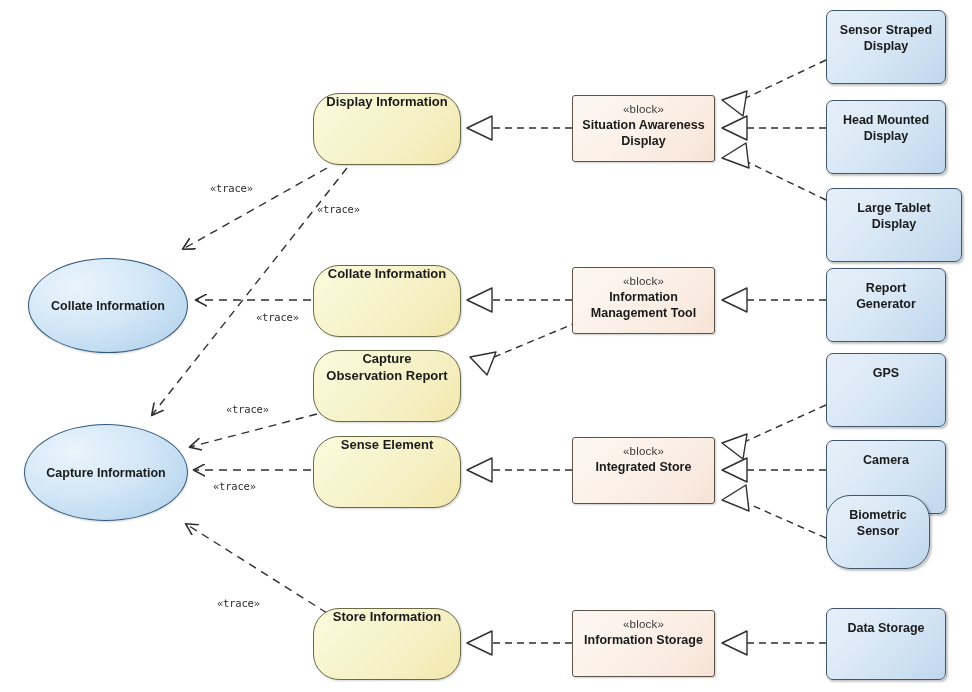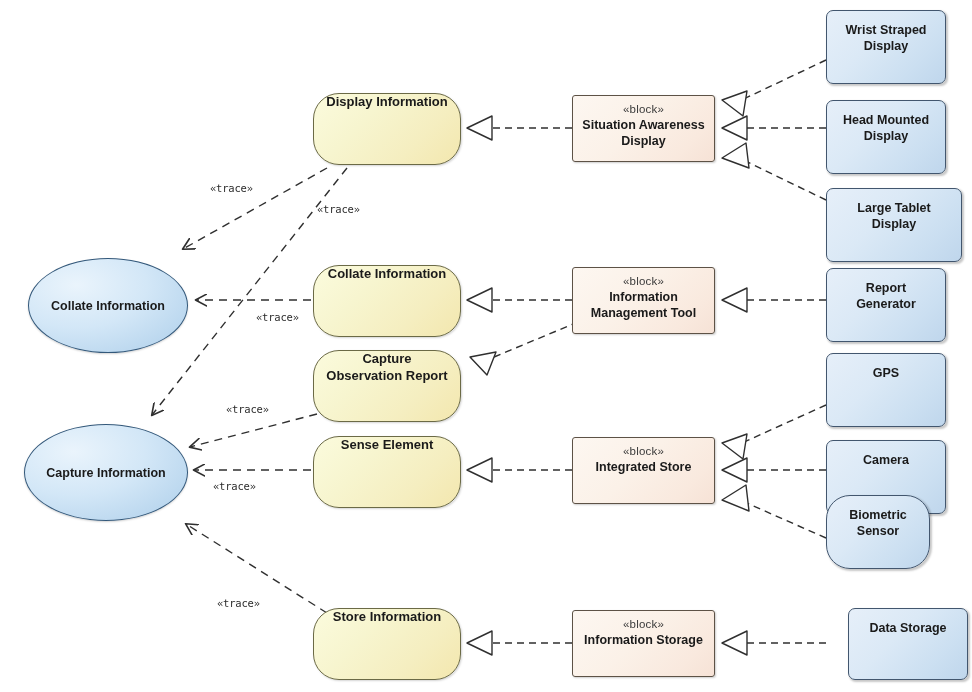--- a/index.html
+++ b/index.html
@@ -211,21 +211,21 @@
     <span class="line"></span>
   </div>
 
   <div class="node block" style="left:572px; top:610px; width:143px; height:67px;">
     <span class="line stereotype">«block»</span>
     <span class="line">Information Storage</span>
     <span class="line"></span>
   </div>
 
   <div class="node component" style="left:826px; top:10px; width:120px; height:74px;">
-    <span class="line">Wrist Straped</span>
+    <span class="line">Sensor Straped</span>
     <span class="line">Display</span>
   </div>
 
   <div class="node component" style="left:826px; top:100px; width:120px; height:74px;">
     <span class="line">Head Mounted</span>
     <span class="line">Display</span>
   </div>
 
   <div class="node component" style="left:826px; top:188px; width:136px; height:74px;">
     <span class="line">Large Tablet</span>
@@ -245,21 +245,21 @@
   <div class="node component" style="left:826px; top:440px; width:120px; height:74px;">
     <span class="line">Camera</span>
     <span class="line"></span>
   </div>
 
   <div class="node component" style="left:826px; top:495px; width:104px; height:74px;border-radius:24px;">
     <span class="line">Biometric</span>
     <span class="line">Sensor</span>
   </div>
 
-  <div class="node component" style="left:826px; top:608px; width:120px; height:72px;margin-left:22px;">
+  <div class="node component" style="left:826px; top:608px; width:120px; height:72px;">
     <span class="line">Data Storage</span>
     <span class="line"></span>
   </div>
 
   <div class="edge-label" style="left:210px; top:182px;">«trace»</div>
   <div class="edge-label" style="left:317px; top:203px;">«trace»</div>
   <div class="edge-label" style="left:256px; top:311px;">«trace»</div>
   <div class="edge-label" style="left:226px; top:403px;">«trace»</div>
   <div class="edge-label" style="left:213px; top:480px;">«trace»</div>
   <div class="edge-label" style="left:217px; top:597px;">«trace»</div>

